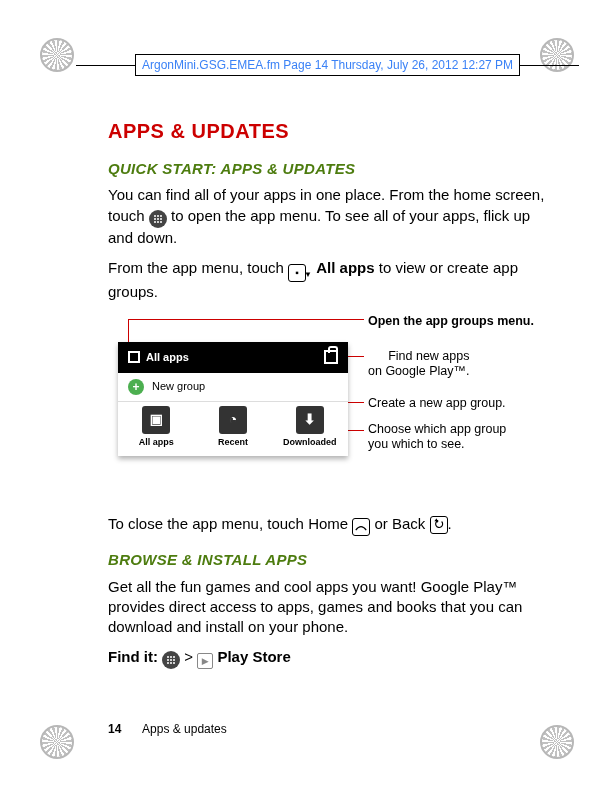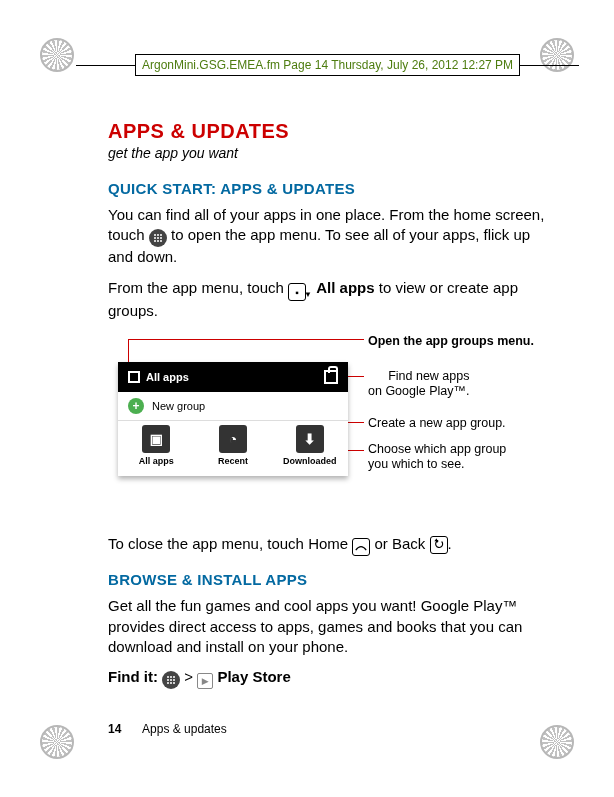--- a/index.html
+++ b/index.html
@@ -25,21 +25,21 @@
   }
   .tl { top: 38px; left: 40px; }
   .tr { top: 38px; right: 40px; }
   .bl { bottom: 38px; left: 40px; }
   .br { bottom: 38px; right: 40px; }
   
   .runhead {
     position: absolute;
     top: 54px; left: 135px;
     font-size: 12px;
-    color: #4d7c0f;
+    color: #3b82f6;
   }
   .runhead-box {
     border: 1px solid #000;
     padding: 2px 6px 2px 6px;
     display: inline-block;
     position: relative;
   }
   .runhead-line-left, .runhead-line-right {
     position: absolute;
     top: 50%;
@@ -63,27 +63,28 @@
     font-size: 20px;
     letter-spacing: 0.5px;
   }
   .subtitle {
     font-style: italic;
     font-size: 14px;
     margin-top: -1px;
     margin-bottom: 16px;
   }
   h2.quick {
-    color: #0369a1;
+    color: #4d7c0f;
     font-family: "Arial Black", Arial, sans-serif;
     font-weight: 900;
     font-size: 15px;
     margin-top: 14px;
     margin-bottom: 6px;
     letter-spacing: 0.3px;
+    font-style: italic;
   }
   p.body {
     margin-bottom: 10px;
   }
   .inline-icon {
     display: inline-flex;
     align-items:center;
     justify-content:center;
     width: 18px; height: 18px;
     border: 1px solid #000;
@@ -195,21 +196,20 @@
 <div class="runhead">
   <span class="runhead-box">
     <span class="runhead-line-left"></span>
     <span>ArgonMini.GSG.EMEA.fm  Page 14  Thursday, July 26, 2012  12:27 PM</span>
     <span class="runhead-line-right"></span>
   </span>
 </div>
 
 <div class="page">
   <h1 class="apps">APPS &amp; UPDATES</h1>
-  <div class="subtitle">get the app you want</div>
 
   <h2 class="quick">QUICK START: APPS &amp; UPDATES</h2>
 
   <p class="body">
     <span>You can find all of your apps in one place. From the home screen, touch </span>
     <span class="inline-icon round">
       <svg viewBox="0 0 10 10" width="10" height="10">
           <circle cx="2" cy="2" r="1" fill="#fff"></circle>
           <circle cx="5" cy="2" r="1" fill="#fff"></circle>
           <circle cx="8" cy="2" r="1" fill="#fff"></circle>

